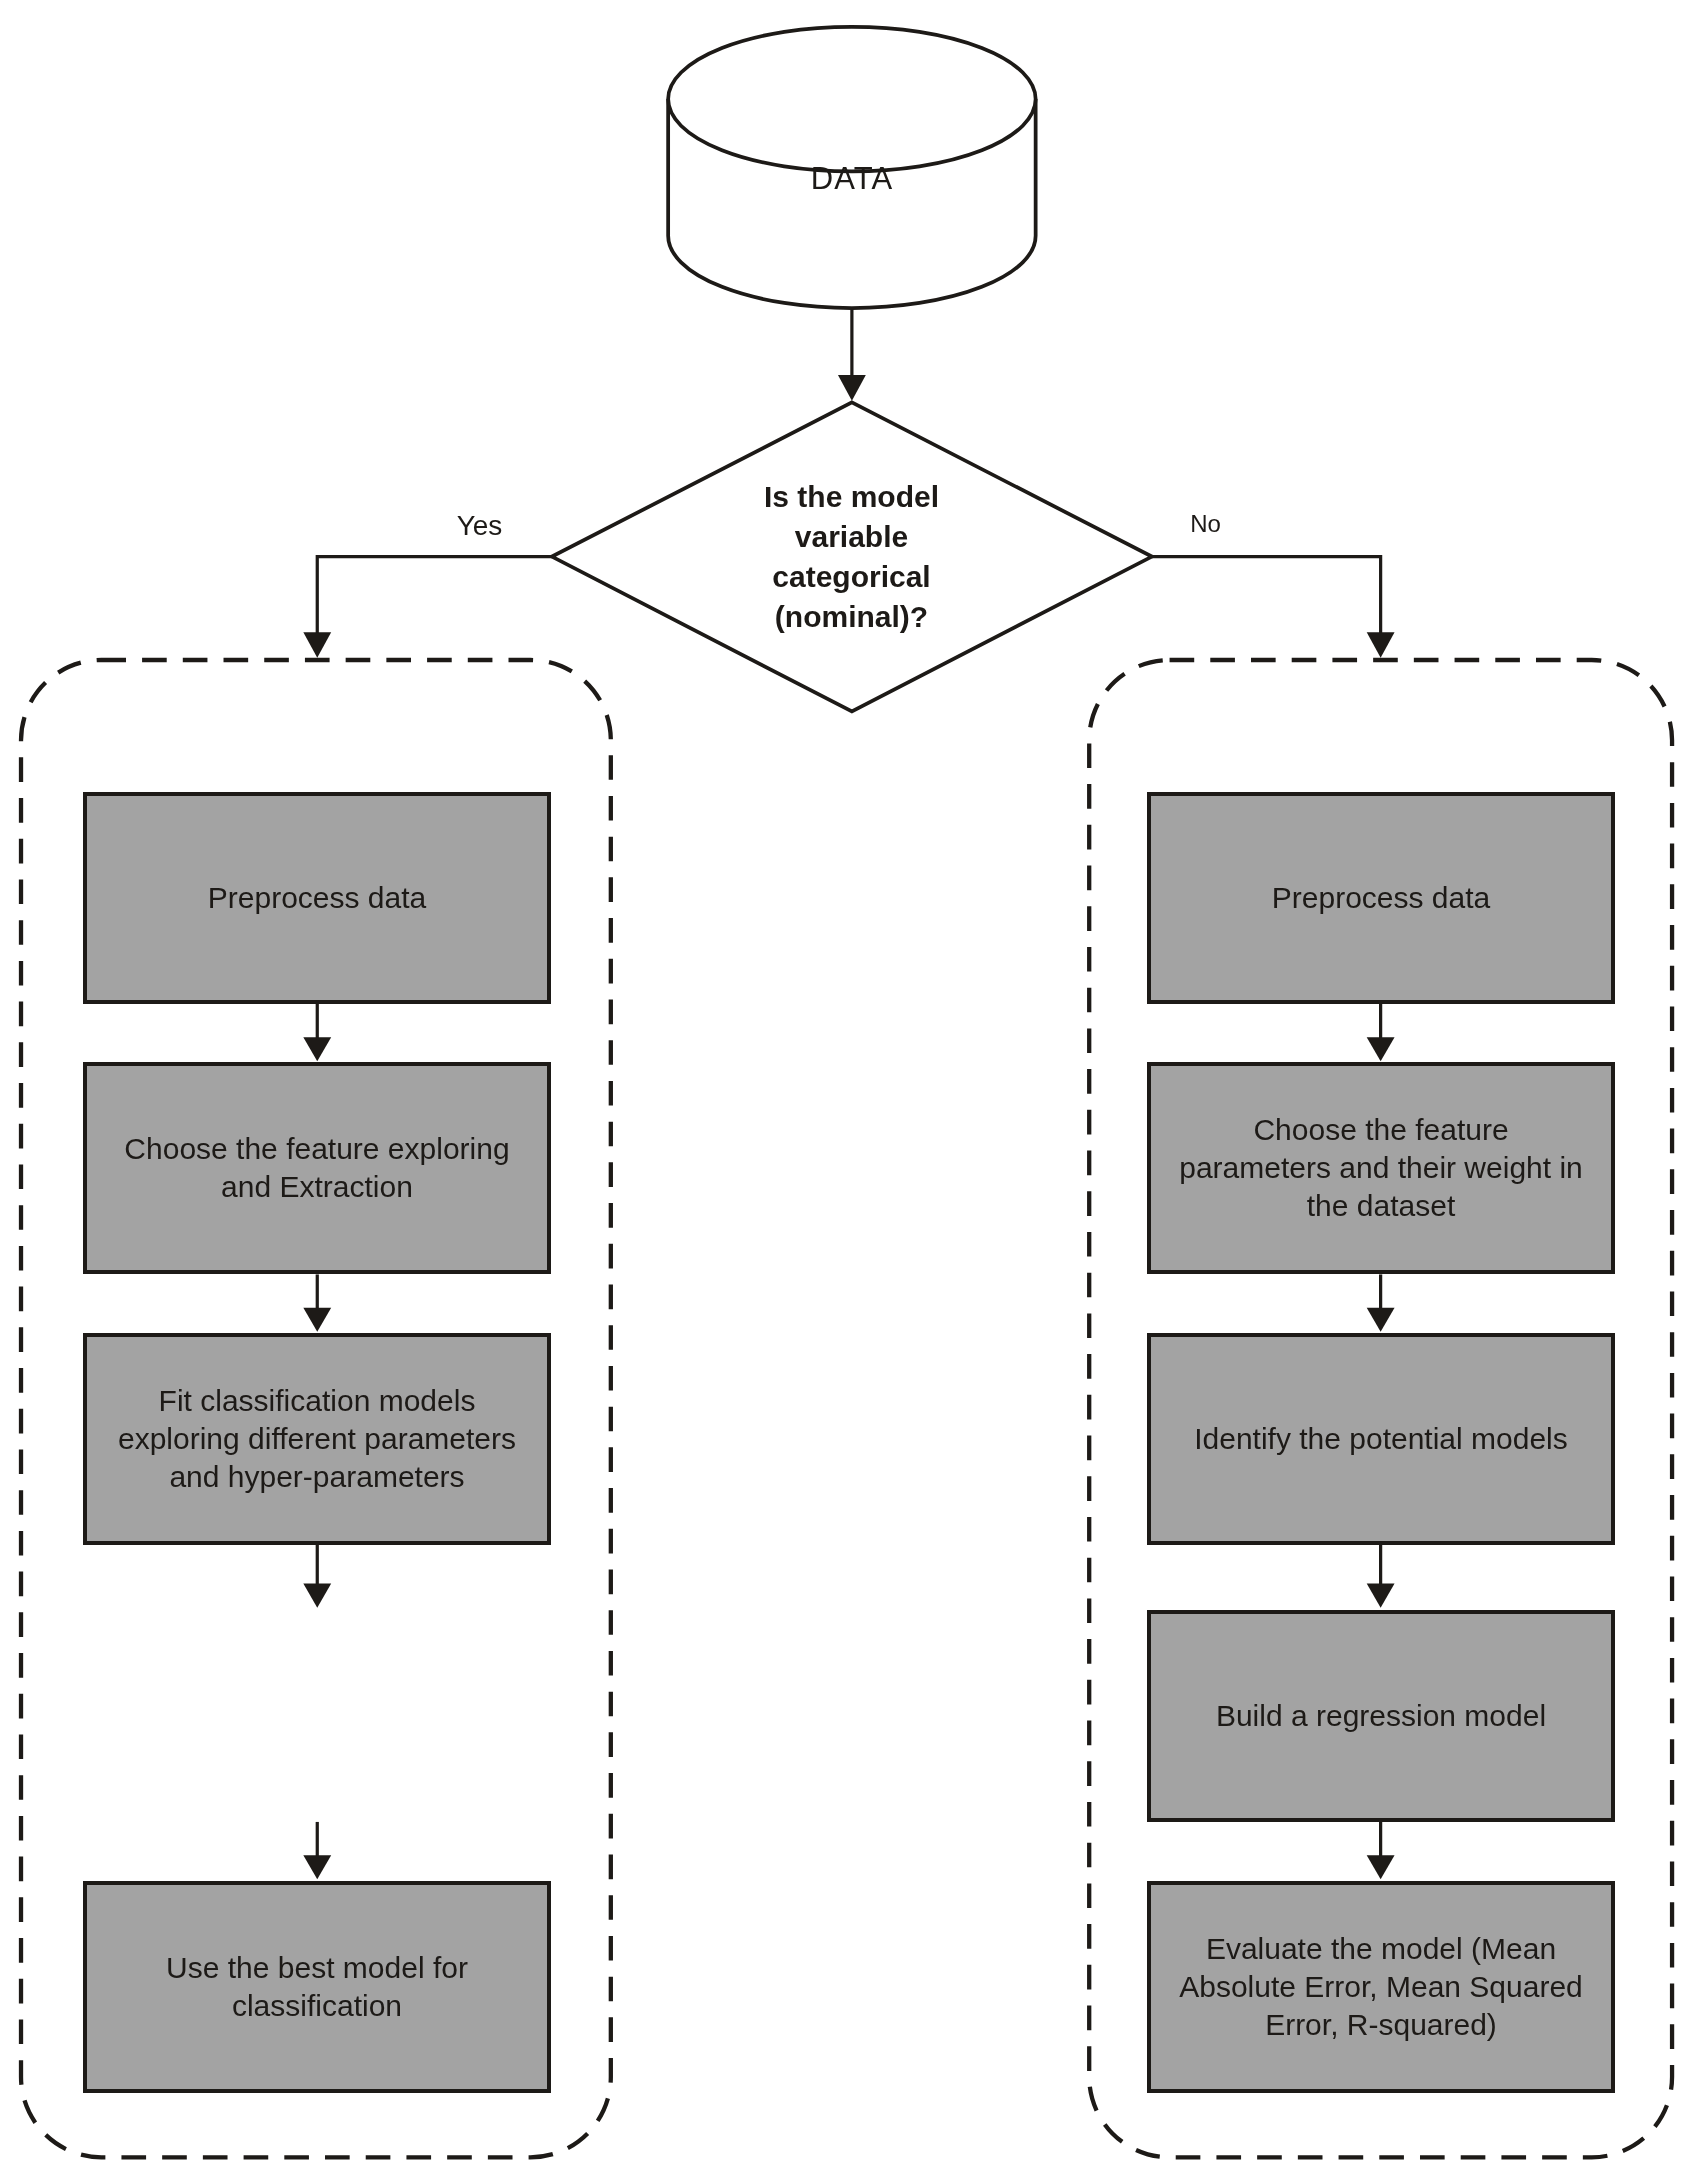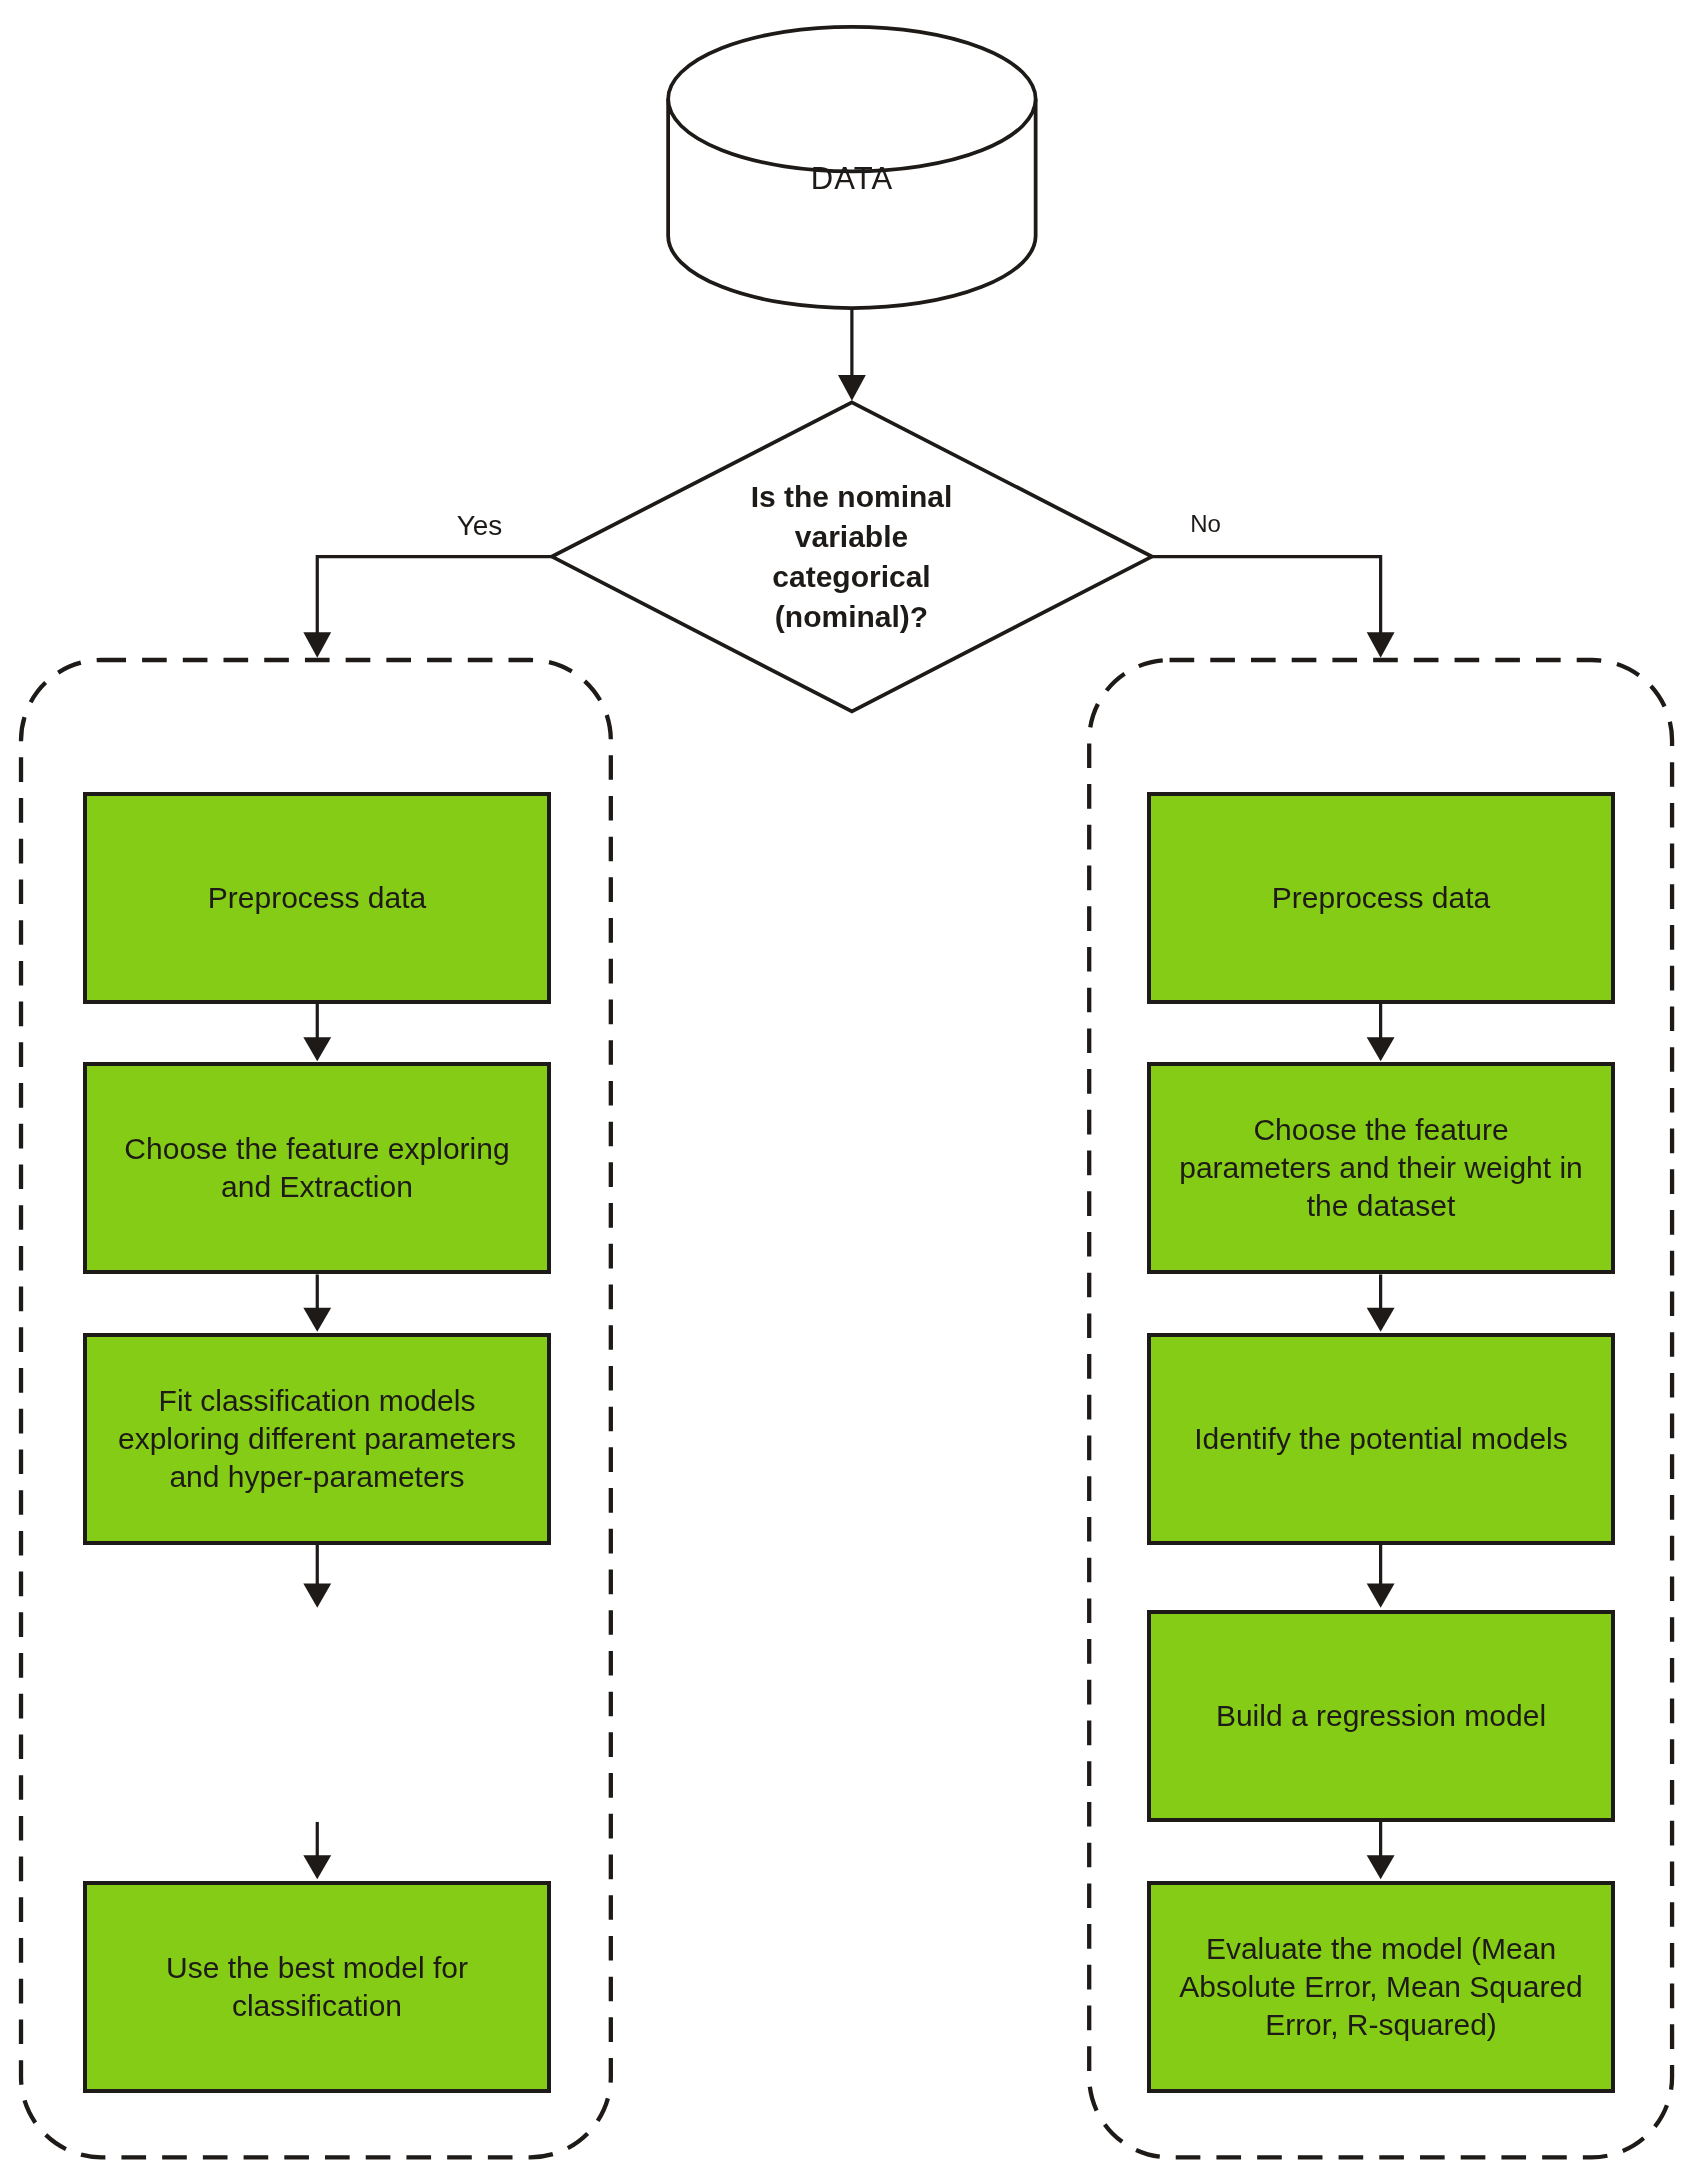--- a/index.html
+++ b/index.html
@@ -32,21 +32,21 @@
   .branch-title {
     top: 672px; width: 482px;
     font-size: 47px; line-height: 56px; font-weight: bold;
   }
   .branch-title.left  { left: 76px;  }
   .branch-title.right { left: 1140px; }
   .step-box {
     position: absolute;
     width: 468px; height: 212px;
     border: 4.8px solid #1d1a17;
-    background: #84cc16;
+    background: #a3a3a3;
     box-sizing: border-box;
     display: flex; align-items: center; justify-content: center;
     text-align: center;
     font-size: 30px; line-height: 38px;
     padding: 0 26px;
   }
   .col-left  { left: 83px; }
   .col-right { left: 1147px; }
   .row-1 { top: 792px; }
   .row-2 { top: 1062px; }
@@ -93,21 +93,21 @@
     <polygon points="2551,2441 2603,2441 2577,2486" fill="#1d1a17"></polygon>
     <line x1="2577" y1="2884" x2="2577" y2="2958" stroke="#1d1a17" stroke-width="6"></line>
     <polygon points="2551,2956 2603,2956 2577,3001" fill="#1d1a17"></polygon>
     <line x1="2577" y1="3401" x2="2577" y2="3465" stroke="#1d1a17" stroke-width="6"></line>
     <polygon points="2551,3463 2603,3463 2577,3508" fill="#1d1a17"></polygon>
   </svg>
 
   <div class="label data-label">DATA</div>
 
   <div class="label decision-text">
-    <div>Is the nominal</div>
+    <div>Is the model</div>
     <div>variable</div>
     <div>categorical</div>
     <div>(nominal)?</div>
   </div>
 
   <div class="label yes-label">Yes</div>
   <div class="label no-label">No</div>
 
 
   <div class="step-box col-left row-1">

